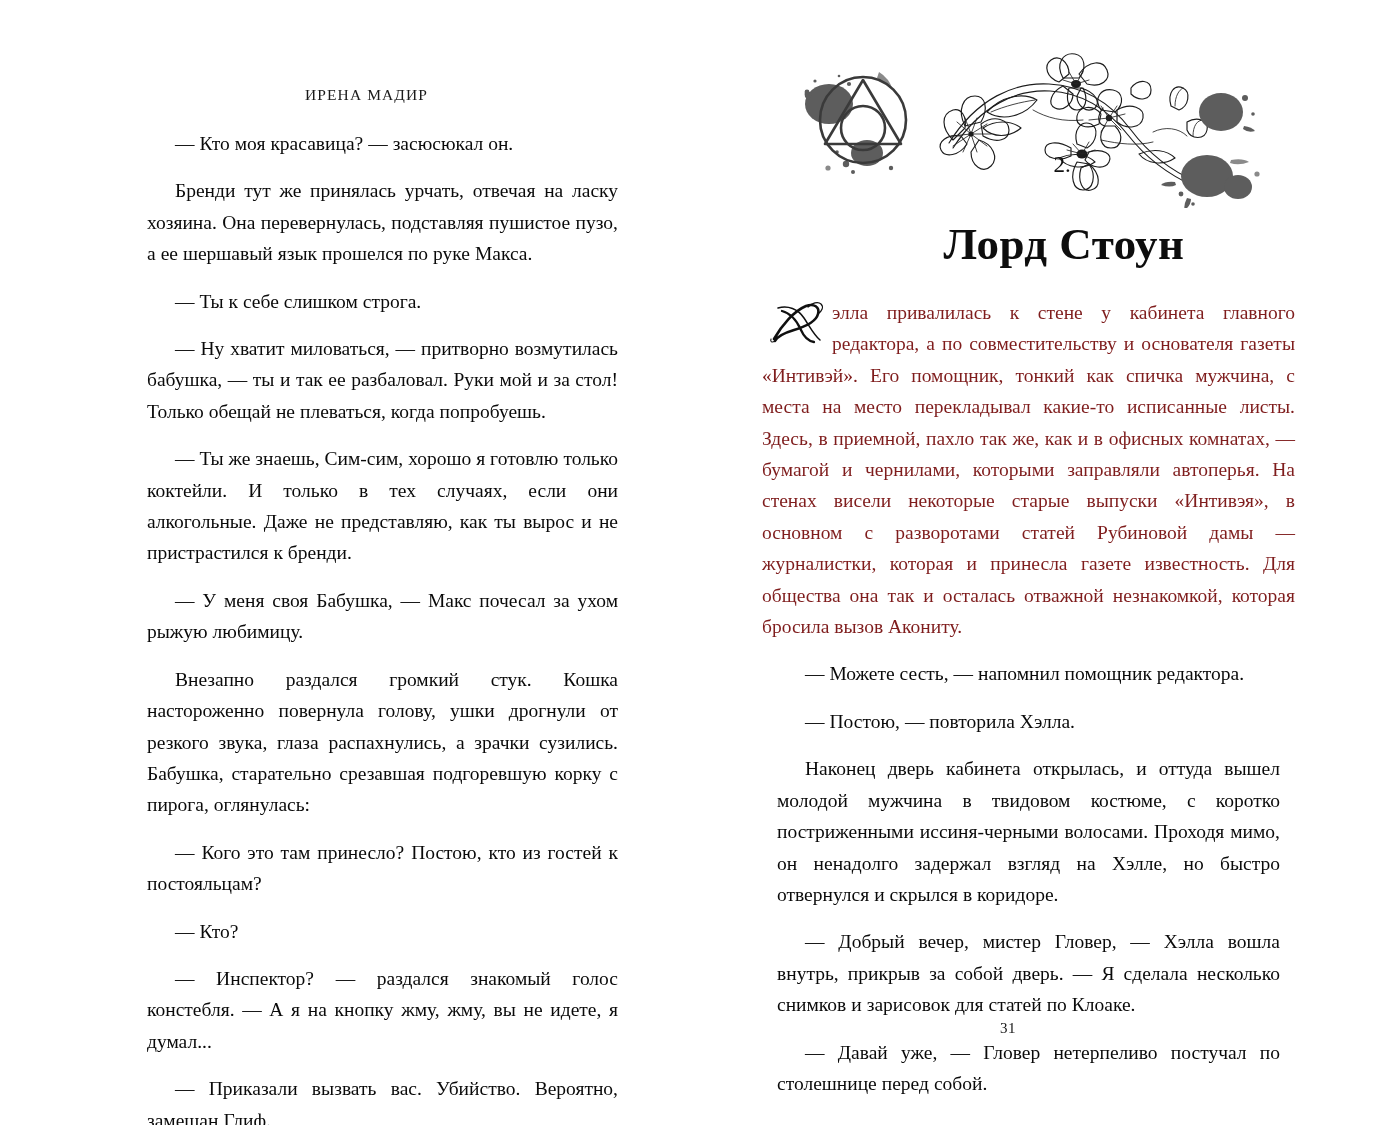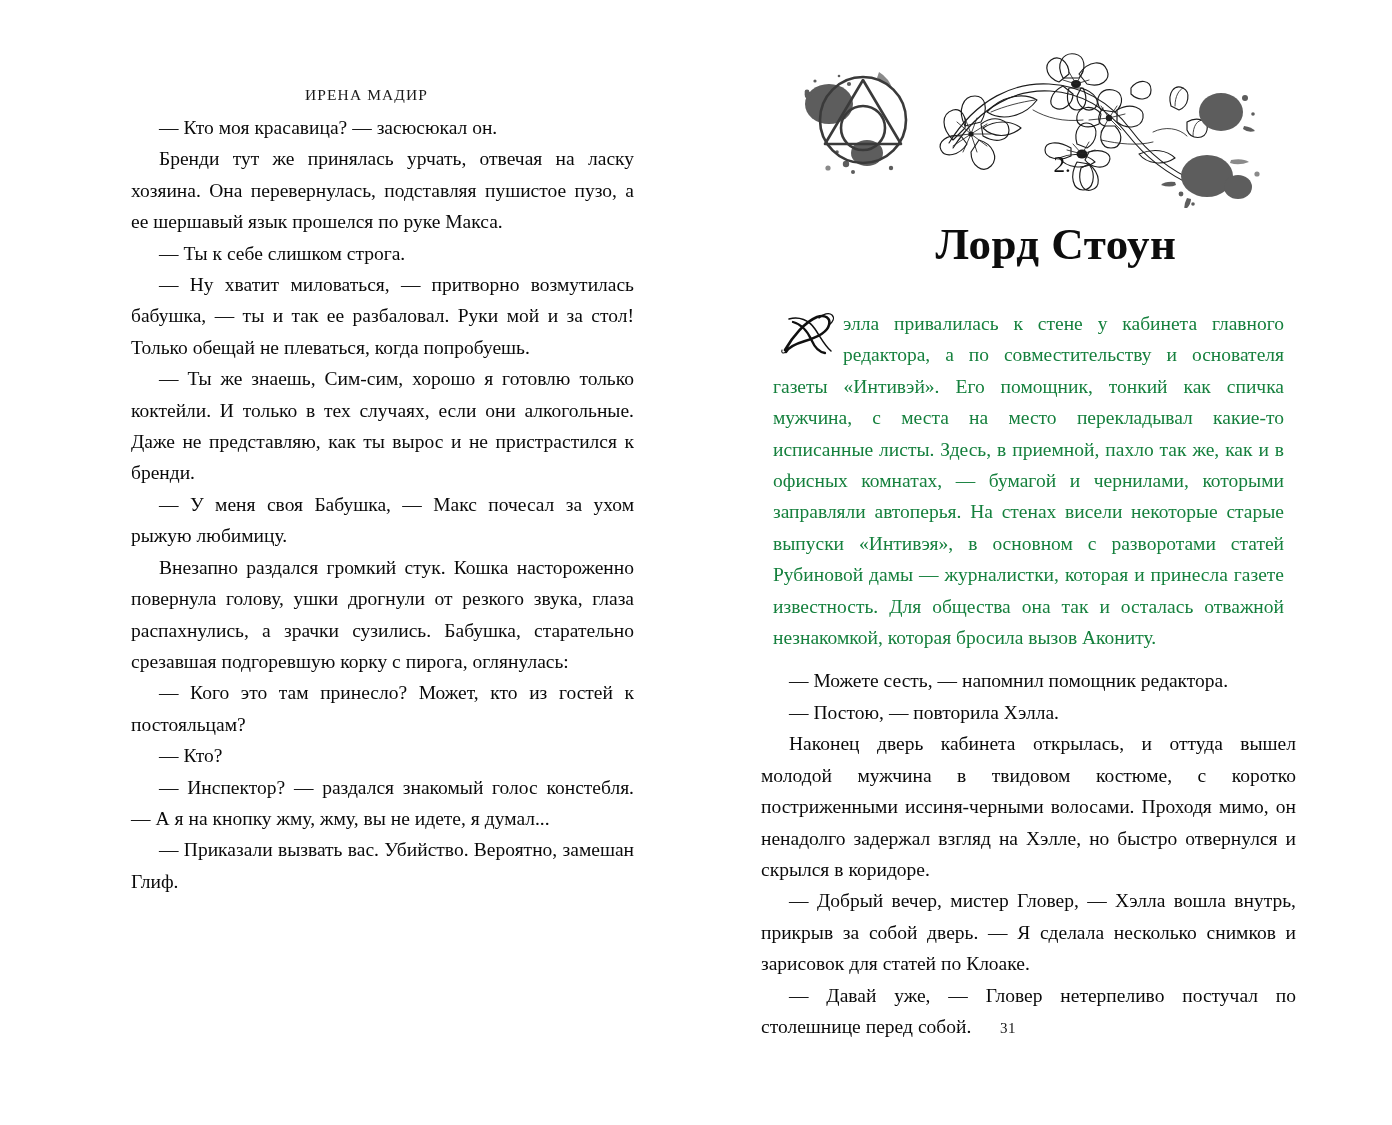--- a/index.html
+++ b/index.html
@@ -88,21 +88,21 @@
     position: absolute;
     left: 0;
     top: 192px;
     width: 696px;
     text-align: center;
     font-size: 45px;
     line-height: 1;
     letter-spacing: 0.5px;
     color: #0d0d0d;
   }
-  .chapter-title > span { position: relative; left: 12px; font-family: Liberation Serif, serif; }
+  .chapter-title > span { position: relative; left: 20px; font-family: Liberation Serif, serif; }
 
   .recto-body {
     position: absolute;
     left: 65px;   
     top: 296px;
     width: 535px;
   }
 
   .folio {
     position: absolute;
@@ -111,37 +111,37 @@
     width: 696px;
     text-align: center;
     font-size: 15px;
     letter-spacing: 0.5px;
     color: #151515;
   }
   .folio > span { position: relative; left: -36px; margin-top: 20px; }
 
   
   .para {
-    margin: 0;
+    margin: 16px;
     font-size: 19.5px;
     line-height: 31.4px;
     text-align: justify;
     text-indent: 28px;
     hyphens: manual;
     color: #0a0a0a;
     word-spacing: 0.1px;
   }
 
   .drop-para {
-    margin: 12px;
+    margin: 1px;
     font-size: 19.5px;
     line-height: 31.4px;
     text-align: justify;
     text-indent: 0;
-    color: #15803d;
+    color: #7f1d1d;
   }
   .dropcap {
     float: left;
     width: 58px;
     height: 46px;
     margin: 2px 6px 0 6px;
     line-height: 1;
   }
   .dropcap svg { display: block; width: 58px; height: 46px; }
 
@@ -179,21 +179,21 @@
     <div class="running-head">ИРЕНА МАДИР</div>
 
     <div class="verso-body">
       <p class="para">— Кто моя красавица? — засюсюкал он.</p>
       <p class="para">Бренди тут же принялась урчать, отвечая на ласку хозяина. Она перевернулась, подставляя пушистое пузо, а ее шершавый язык прошелся по руке Макса.</p>
       <p class="para">— Ты к себе слишком строга.</p>
       <p class="para">— Ну хватит миловаться, — притворно возмутилась бабушка, — ты и так ее разбаловал. Руки мой и за стол! Только обещай не плеваться, когда попробуешь.</p>
       <p class="para">— Ты же знаешь, Сим-сим, хорошо я готовлю только коктейли. И только в тех случаях, если они алкогольные. Даже не представляю, как ты вырос и не пристрастился к бренди.</p>
       <p class="para">— У меня своя Бабушка, — Макс почесал за ухом рыжую любимицу.</p>
       <p class="para">Внезапно раздался громкий стук. Кошка настороженно повернула голову, ушки дрогнули от резкого звука, глаза распахнулись, а зрачки сузились. Бабушка, старательно срезавшая подгоревшую корку с пирога, оглянулась:</p>
-      <p class="para">— Кого это там принесло? Может, кто из гостей к постояльцам?</p>
+      <p class="para">— Кого это там принесло? Постою, кто из гостей к постояльцам?</p>
       <p class="para">— Кто?</p>
       <p class="para">— Инспектор? — раздался знакомый голос констебля. — А я на кнопку жму, жму, вы не идете, я думал...</p>
       <p class="para">— Приказали вызвать вас. Убийство. Вероятно, замешан Глиф.</p>
     </div>
 
   </div>
 
   <div class="page-recto">
 
     <div class="chapter-ornament">

